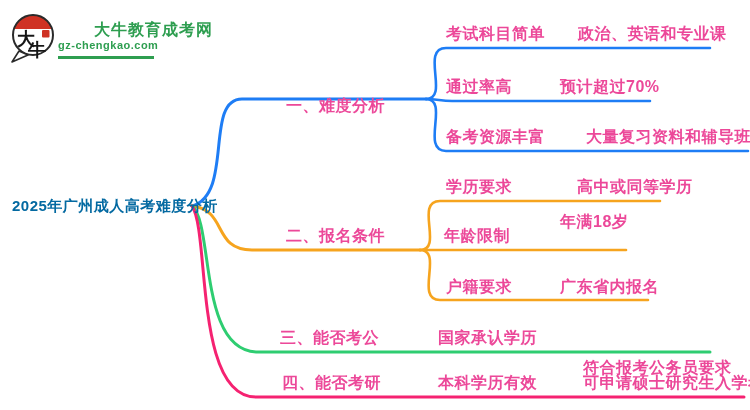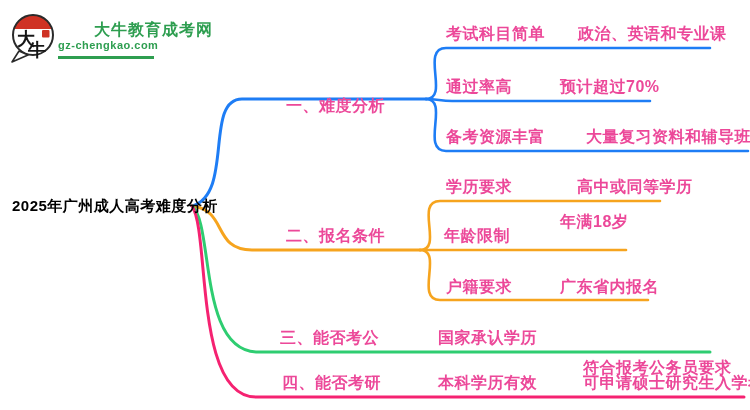--- a/index.html
+++ b/index.html
@@ -4,21 +4,21 @@
 <style>
   html,body{margin:0;padding:0;}
   body{
     width:750px;height:410px;position:relative;overflow:hidden;
     background:#ffffff;
     font-family:"Liberation Sans","DejaVu Sans",sans-serif;
   }
   #connector-layer{position:absolute;left:0;top:0;z-index:1;}
   .txt{position:absolute;white-space:nowrap;z-index:2;line-height:22px;}
   .root-title{
-    font-size:15px;font-weight:700;color:#000000;letter-spacing:0.5px;
+    font-size:15px;font-weight:700;color:#0369a1;letter-spacing:0.5px;
   }
   .node{
     font-size:16px;font-weight:600;color:#ec4899;letter-spacing:0.5px;
   }
   
   .logo{position:absolute;left:8px;top:10px;z-index:3;display:flex;}
   .logo-name{
     position:absolute;left:58px;top:20px;font-size:16px;font-weight:800;
     color:#2e9e50;letter-spacing:1px;white-space:nowrap;margin-left:36px;
   }

